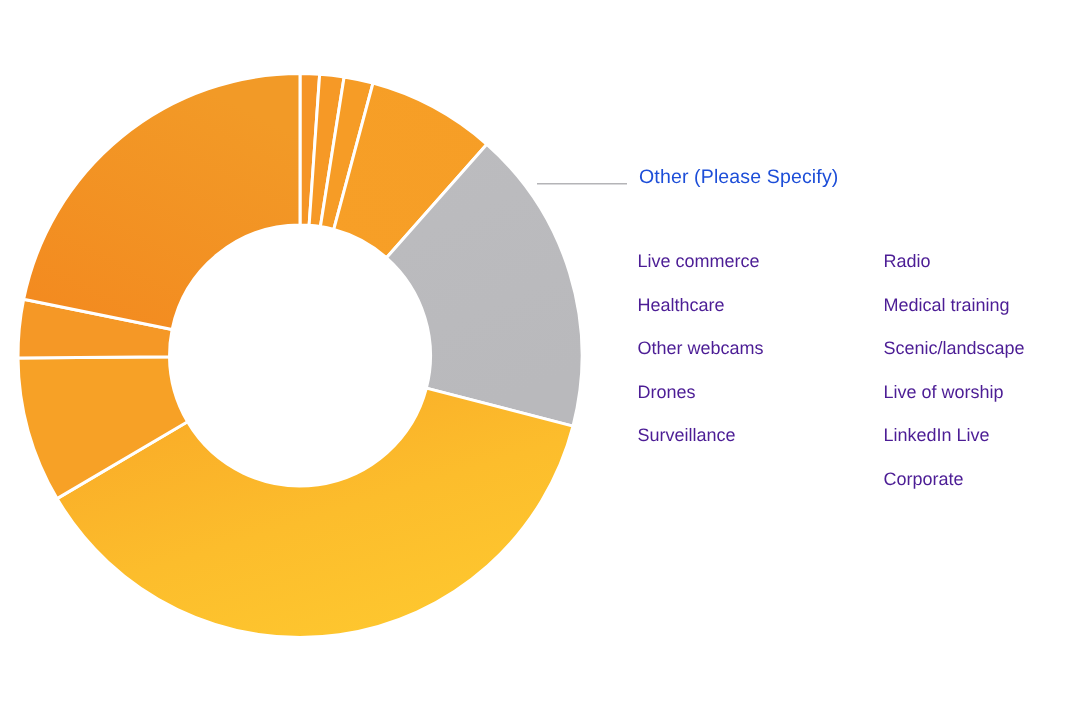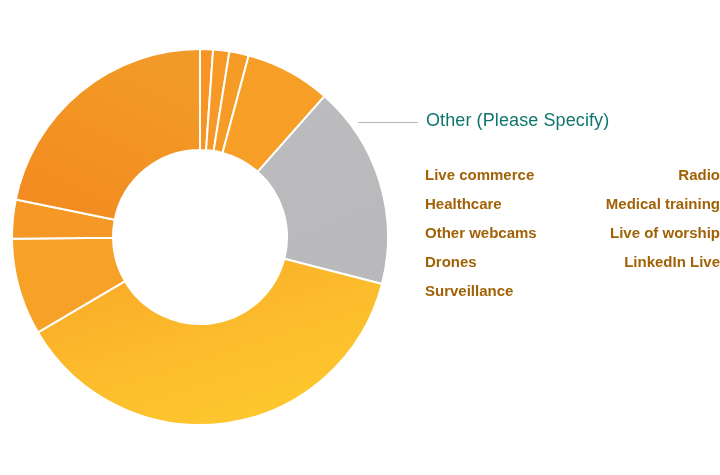--- a/index.html
+++ b/index.html
@@ -38,50 +38,49 @@
     top: 122px;
     width: 60px;
     height: 1px;
     background: #b4b4b7;
   }
 
   .callout-label {
     position: absolute;
     left: 426px;
     top: 110px;
-    font-size: 18px;
-    color: #0f766e;
+    font-size: 13px;
+    color: #1d4ed8;
     letter-spacing: 0.1px;
     white-space: nowrap;
   }
 
   
   .item-columns {
     position: absolute;
     left: 425px;
     top: 160px;
     width: 295px;
     display: flex;
     flex-direction: row;
     align-items: flex-start;
   }
   .item-column {
     display: flex;
     flex-direction: column;
   }
   .item-column.col-left  { width: 164px; }
-  .item-column.col-right { width: 131px; text-align: right; }
+  .item-column.col-right { width: 131px; }
 
   .item-row {
-    font-size: 15px;
-    color: #a16207;
+    font-size: 12px;
+    color: #4c1d95;
     line-height: 29px;
     height: 29px;
     white-space: nowrap;
-    font-weight: bold;
   }
 </style>
 </head>
 <body>
 
 <div id="chart-root">
 
   <svg class="donut-svg" width="720" height="475" viewBox="0 0 720 475" aria-hidden="true">
     <defs>
       <linearGradient id="gradSlice9" x1="0" y1="1" x2="0.55" y2="0">
@@ -124,18 +123,20 @@
     <div class="item-column col-left" id="col-left">
         <div class="item-row">Live commerce</div>
         <div class="item-row">Healthcare</div>
         <div class="item-row">Other webcams</div>
         <div class="item-row">Drones</div>
         <div class="item-row">Surveillance</div>
       </div>
     <div class="item-column col-right" id="col-right">
         <div class="item-row">Radio</div>
         <div class="item-row">Medical training</div>
+        <div class="item-row">Scenic/landscape</div>
         <div class="item-row">Live of worship</div>
         <div class="item-row">LinkedIn Live</div>
+        <div class="item-row">Corporate</div>
       </div>
   </div>
 
 </div>
 
 </body></html>

